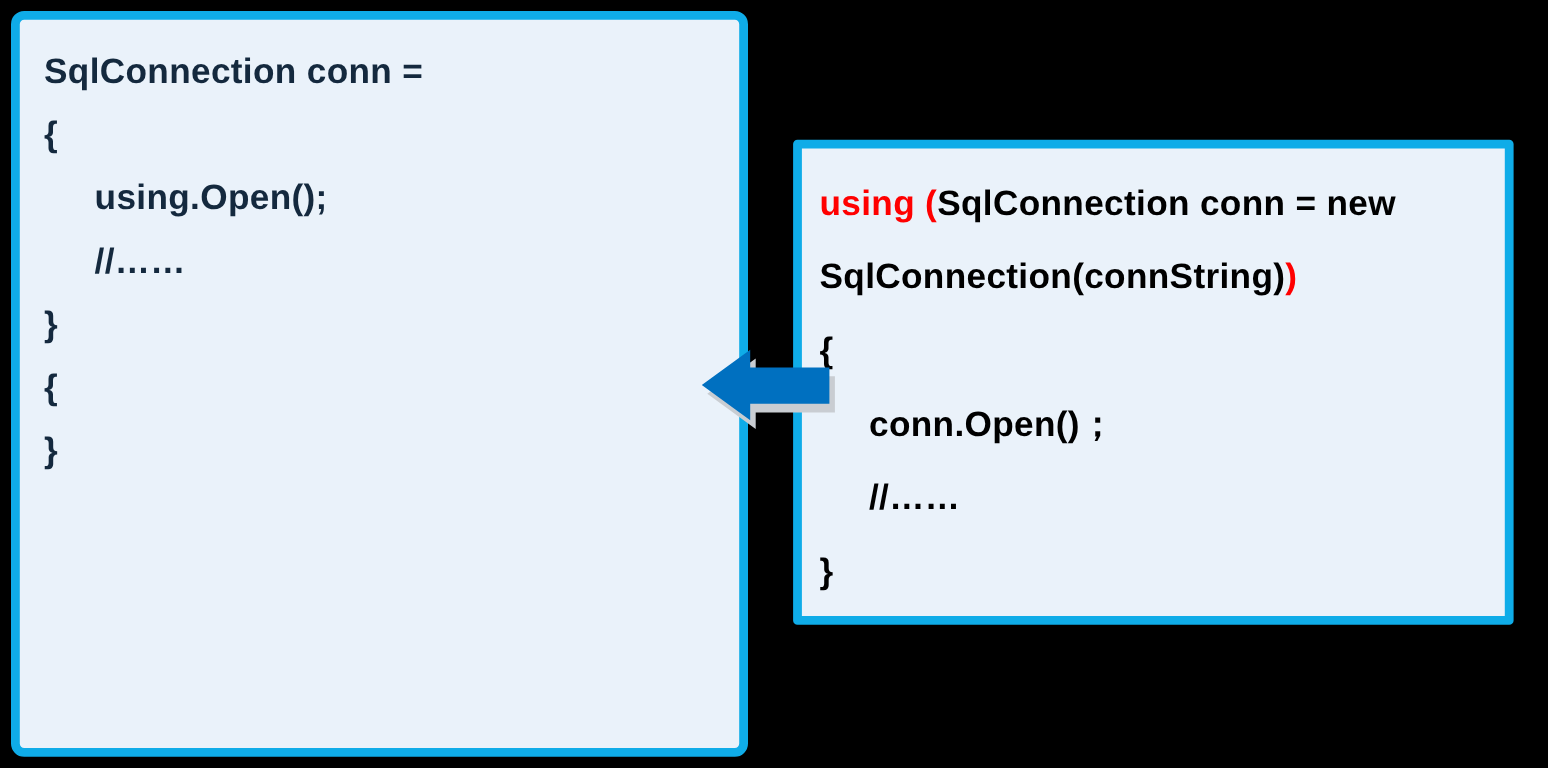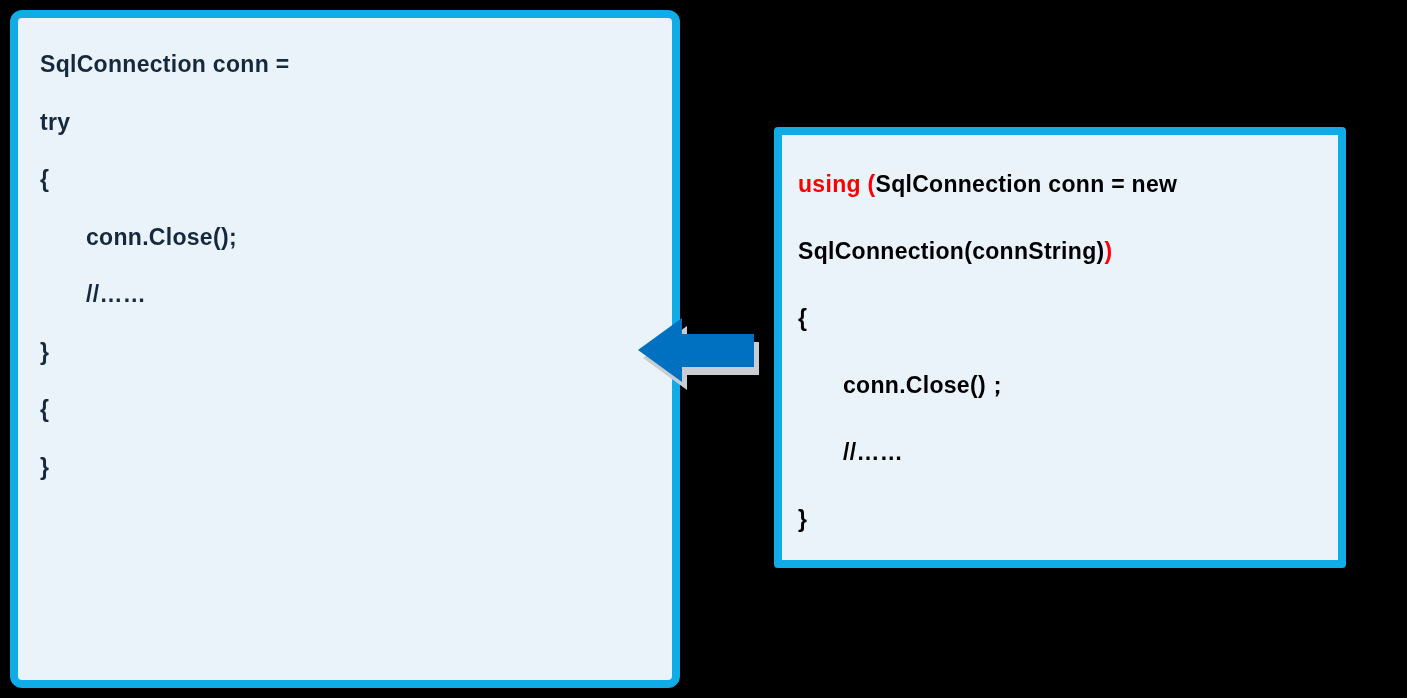--- a/index.html
+++ b/index.html
@@ -23,27 +23,27 @@
     position:absolute;
     background:var(--panel-fill);
     border:8px solid var(--panel-border);
   }
   .panel.left{
     left:10px; top:10px; width:670px; height:678px;
     border-radius:12px;
     padding:18px 10px 0 22px;
   }
   .panel.right{
-    left:774px; top:127px; width:572px; height:441px;
+    left:721px; top:127px; width:655px; height:441px;
     border-radius:4px;
     padding:16px 10px 0 16px;
   }
   .code-line{
     font-weight:700;
-    font-size:23px;
+    font-size:32px;
     white-space:pre;
     letter-spacing:0.3px;
   }
   .panel.left .code-line{
     line-height:57.5px; height:57.5px;
     color:var(--left-text);
   }
   .panel.right .code-line{
     line-height:67px; height:67px;
     color:var(--right-text);
@@ -57,34 +57,33 @@
     width:140px; height:84px;
     z-index:5;
   }
   .arrow-wrap svg{display:block;}
 </style>
 </head>
 <body>
 
 <div class="panel left">
     <div class="code-line"><span class="seg-default">SqlConnection conn =</span></div>
-    <div class="code-line"><span class="seg-default">try</span></div>
     <div class="code-line"><span class="seg-default">{</span></div>
-    <div class="code-line indent"><span class="seg-default">conn.Close();</span></div>
+    <div class="code-line indent"><span class="seg-default">using.Open();</span></div>
     <div class="code-line indent"><span class="seg-default">//……</span></div>
     <div class="code-line"><span class="seg-default">}</span></div>
     <div class="code-line"><span class="seg-default">{</span></div>
     <div class="code-line"><span class="seg-default">}</span></div>
   </div>
 
 <div class="panel right">
     <div class="code-line"><span class="seg-red">using (</span><span class="seg-default">SqlConnection conn = new</span></div>
     <div class="code-line"><span class="seg-default">SqlConnection(connString)</span><span class="seg-red">)</span></div>
     <div class="code-line"><span class="seg-default">{</span></div>
-    <div class="code-line indent"><span class="seg-default">conn.Close()；</span></div>
+    <div class="code-line indent"><span class="seg-default">conn.Open()；</span></div>
     <div class="code-line indent"><span class="seg-default">//……</span></div>
     <div class="code-line"><span class="seg-default">}</span></div>
   </div>
 
 <div class="arrow-wrap">
   <svg width="140" height="84" viewBox="0 0 140 84" xmlns="http://www.w3.org/2000/svg">
     <polygon points="8,40 52,8 52,24 124,24 124,57 52,57 52,72" transform="translate(5,8)" fill="var(--arrow-shadow)"></polygon>
     <polygon points="8,40 52,8 52,24 124,24 124,57 52,57 52,72" fill="var(--arrow-fill)"></polygon>
   </svg>
 </div>

